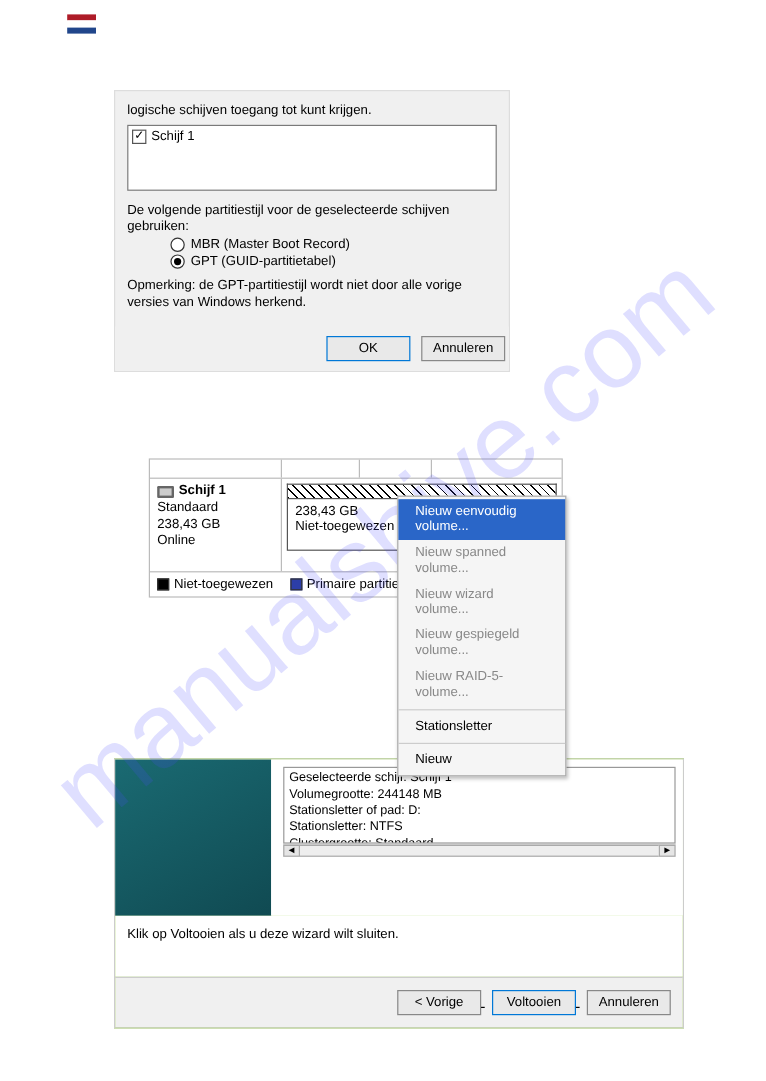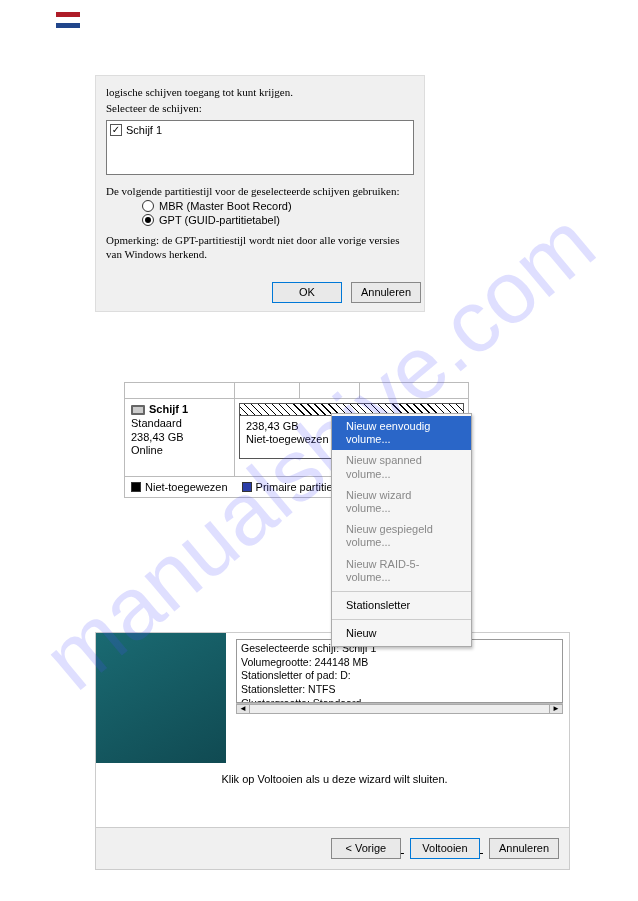--- a/index.html
+++ b/index.html
@@ -49,21 +49,21 @@
     position: absolute;
     left: 95px;
     top: 75px;
     width: 330px;
     background: #f0f0f0;
     border: 1px solid #ddd;
   }
   .dlg1-inner {
     padding: 8px 10px 10px 10px;
   }
-  .txt { margin: 2px 0; line-height: 1.25; font-family: Liberation Serif, serif; }
+  .txt { margin: 2px 0; line-height: 1.25; }
   .listbox {
     background: #fff;
     border: 1px solid #7a7a7a;
     height: 55px;
     margin: 4px 0 10px 0;
     padding: 3px;
   }
   .chkrow { display: flex; align-items: center; gap: 4px; font-size: 11px; }
   .chk {
     width: 12px; height: 12px; border: 1px solid #555; background:#fff;
@@ -218,23 +218,22 @@
     margin-top: 0;
   }
   .wiz-scroll .arrow {
     width: 14px; background:#e5e5e5; border:1px solid #aaa;
     display:flex; align-items:center; justify-content:center;
     font-size:8px; line-height:1;
   }
   .wiz-scroll .track { flex:1; background:#eee; border-top:1px solid #aaa; border-bottom:1px solid #aaa;}
   .wiz-mid {
     background:#fff;
-    padding: 10px 6px 42px 10px;
-    font-size: 11px;
-    text-align: center;
+    padding: 10px 6px 29px 10px;
+    font-size: 11px;
   }
   .wiz-btnrow {
     background:#f0f0f0;
     border-top:1px solid #ccc;
     padding: 10px 10px;
     text-align: right;
     text-decoration: underline;
   }
 </style>
 </head>
@@ -244,21 +243,20 @@
   <div class="flag-r"></div>
   <div class="flag-w"></div>
   <div class="flag-b"></div>
 </div>
 
 <div class="watermark">manualshive.com</div>
 
 <div class="dlg1">
   <div class="dlg1-inner">
     <div class="txt">logische schijven toegang tot kunt krijgen.</div>
-    <div class="txt">Selecteer de schijven:</div>
     <div class="listbox">
       <div class="chkrow">
         <span class="chk">✓</span>
         <span>Schijf 1</span>
       </div>
     </div>
     <div class="txt">De volgende partitiestijl voor de geselecteerde schijven gebruiken:</div>
     <div class="radiorow">
       <span class="radio"></span>
       <span>MBR (Master Boot Record)</span>

